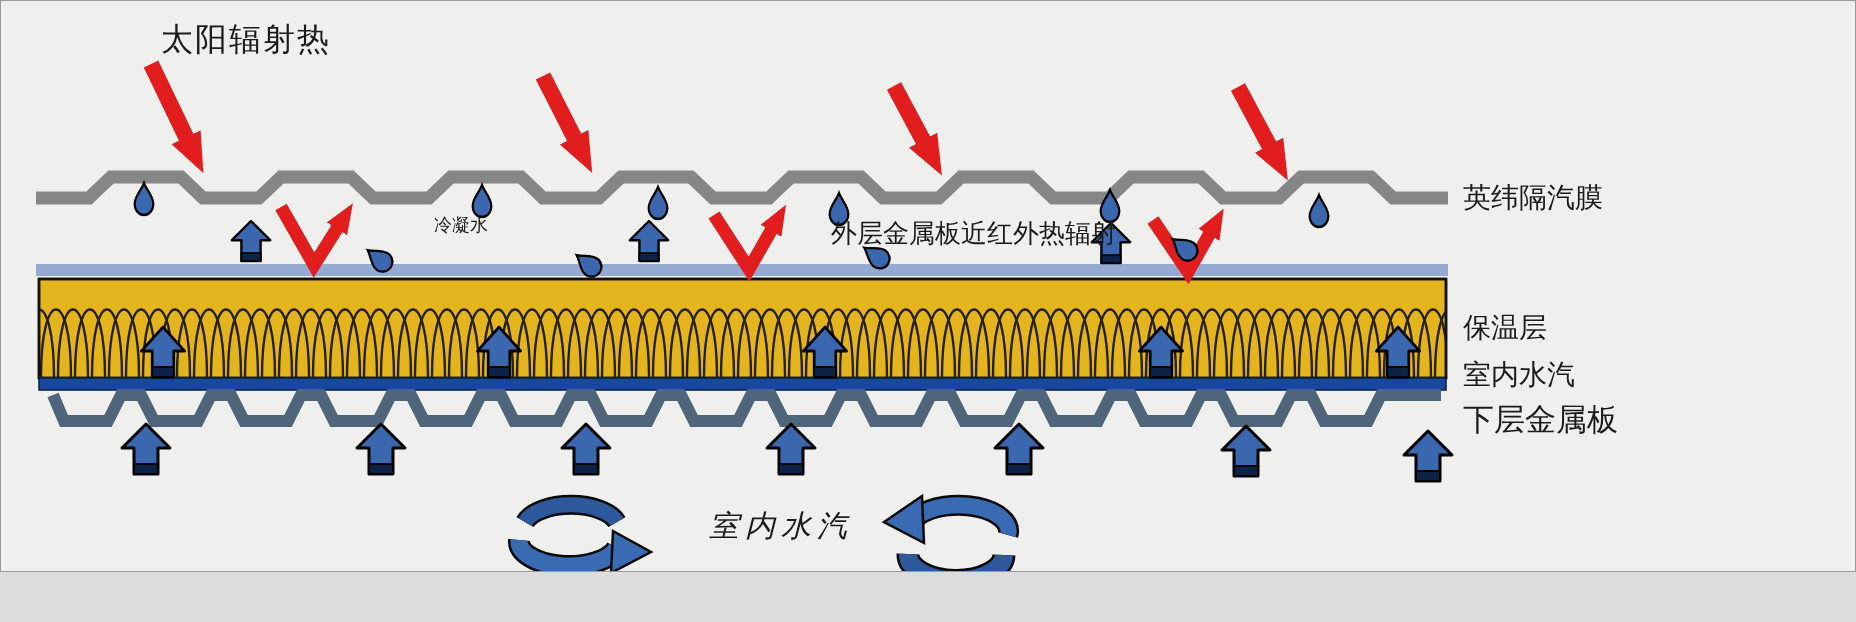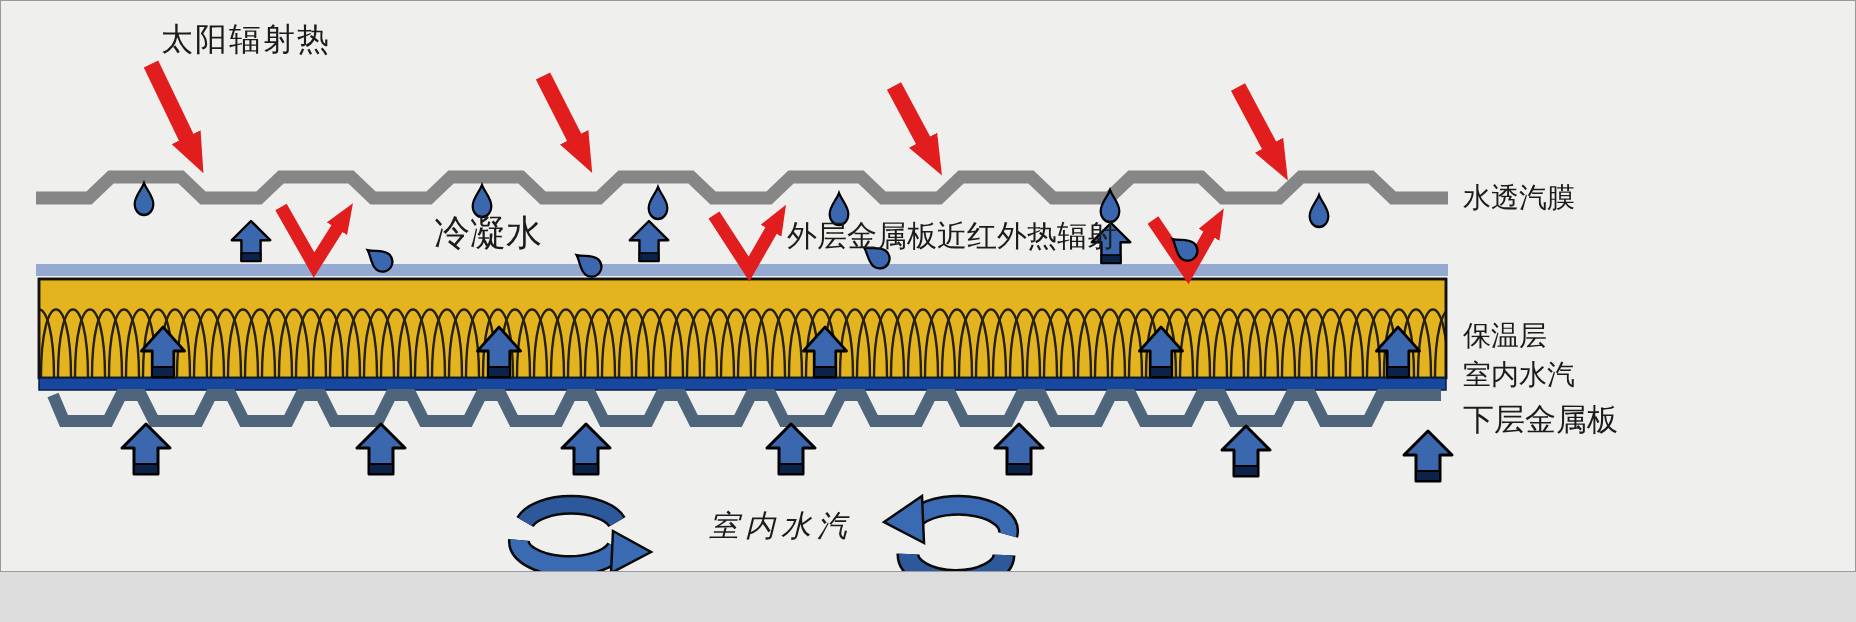--- a/index.html
+++ b/index.html
@@ -9,26 +9,26 @@
     box-sizing:border-box;
     background:#efefee;
     border:1px solid #9a9a9a;
     overflow:hidden;
     font-family:"DejaVu Sans","Liberation Sans",sans-serif;
     color:#1b1b1b;
   }
   .stage svg{position:absolute;left:0;top:0;}
   .txt{position:absolute;white-space:nowrap;line-height:1.15;}
   .t-title{left:160px;top:20px;font-size:32px;letter-spacing:2px;}
-  .t-cond{left:433px;top:214px;font-size:36px;font-family:Liberation Mono, monospace;}
-  .t-nir{left:786px;top:218px;font-size:30px;}
+  .t-cond{left:433px;top:214px;font-size:18px;}
+  .t-nir{left:830px;top:218px;font-size:26px;}
   .t-indoor{left:708px;top:508px;font-size:30px;letter-spacing:6px;font-style:italic;}
   .t-l1{left:1462px;top:181px;font-size:28px;}
   .t-l2{left:1455px;top:229px;font-size:28px;line-height:1.36;white-space:normal;width:398px;}
-  .t-l3{left:1462px;top:311px;font-size:28px;margin-top:8px;}
+  .t-l3{left:1462px;top:311px;font-size:28px;}
   .t-l4{left:1462px;top:358px;font-size:28px;}
   .t-l5{left:1462px;top:401px;font-size:31px;}
 </style>
 </head>
 <body>
 
 <div class="stage">
 
 <svg width="1856" height="622" viewBox="0 0 1856 622">
   <defs>
@@ -133,18 +133,18 @@
     <path d="M1003,554 A48,26 0 0 1 907,553" fill="none" stroke-width="18" stroke="#2d589c"></path>
     <polygon points="921,495 883,521 923,542" stroke="#0a0a0a" stroke-width="2.5" fill="#3a6ab2"></polygon>
   </g>
 </svg>
 
 <div class="txt t-title">太阳辐射热</div>
 <div class="txt t-cond">冷凝水</div>
 <div class="txt t-nir">外层金属板近红外热辐射</div>
 <div class="txt t-indoor">室内水汽</div>
 
-<div class="txt t-l1">水透汽膜</div>
+<div class="txt t-l1">英纬隔汽膜</div>
 <div class="txt t-l3">保温层</div>
 <div class="txt t-l4">室内水汽</div>
 <div class="txt t-l5">下层金属板</div>
 
 </div>
 
 </body></html>

